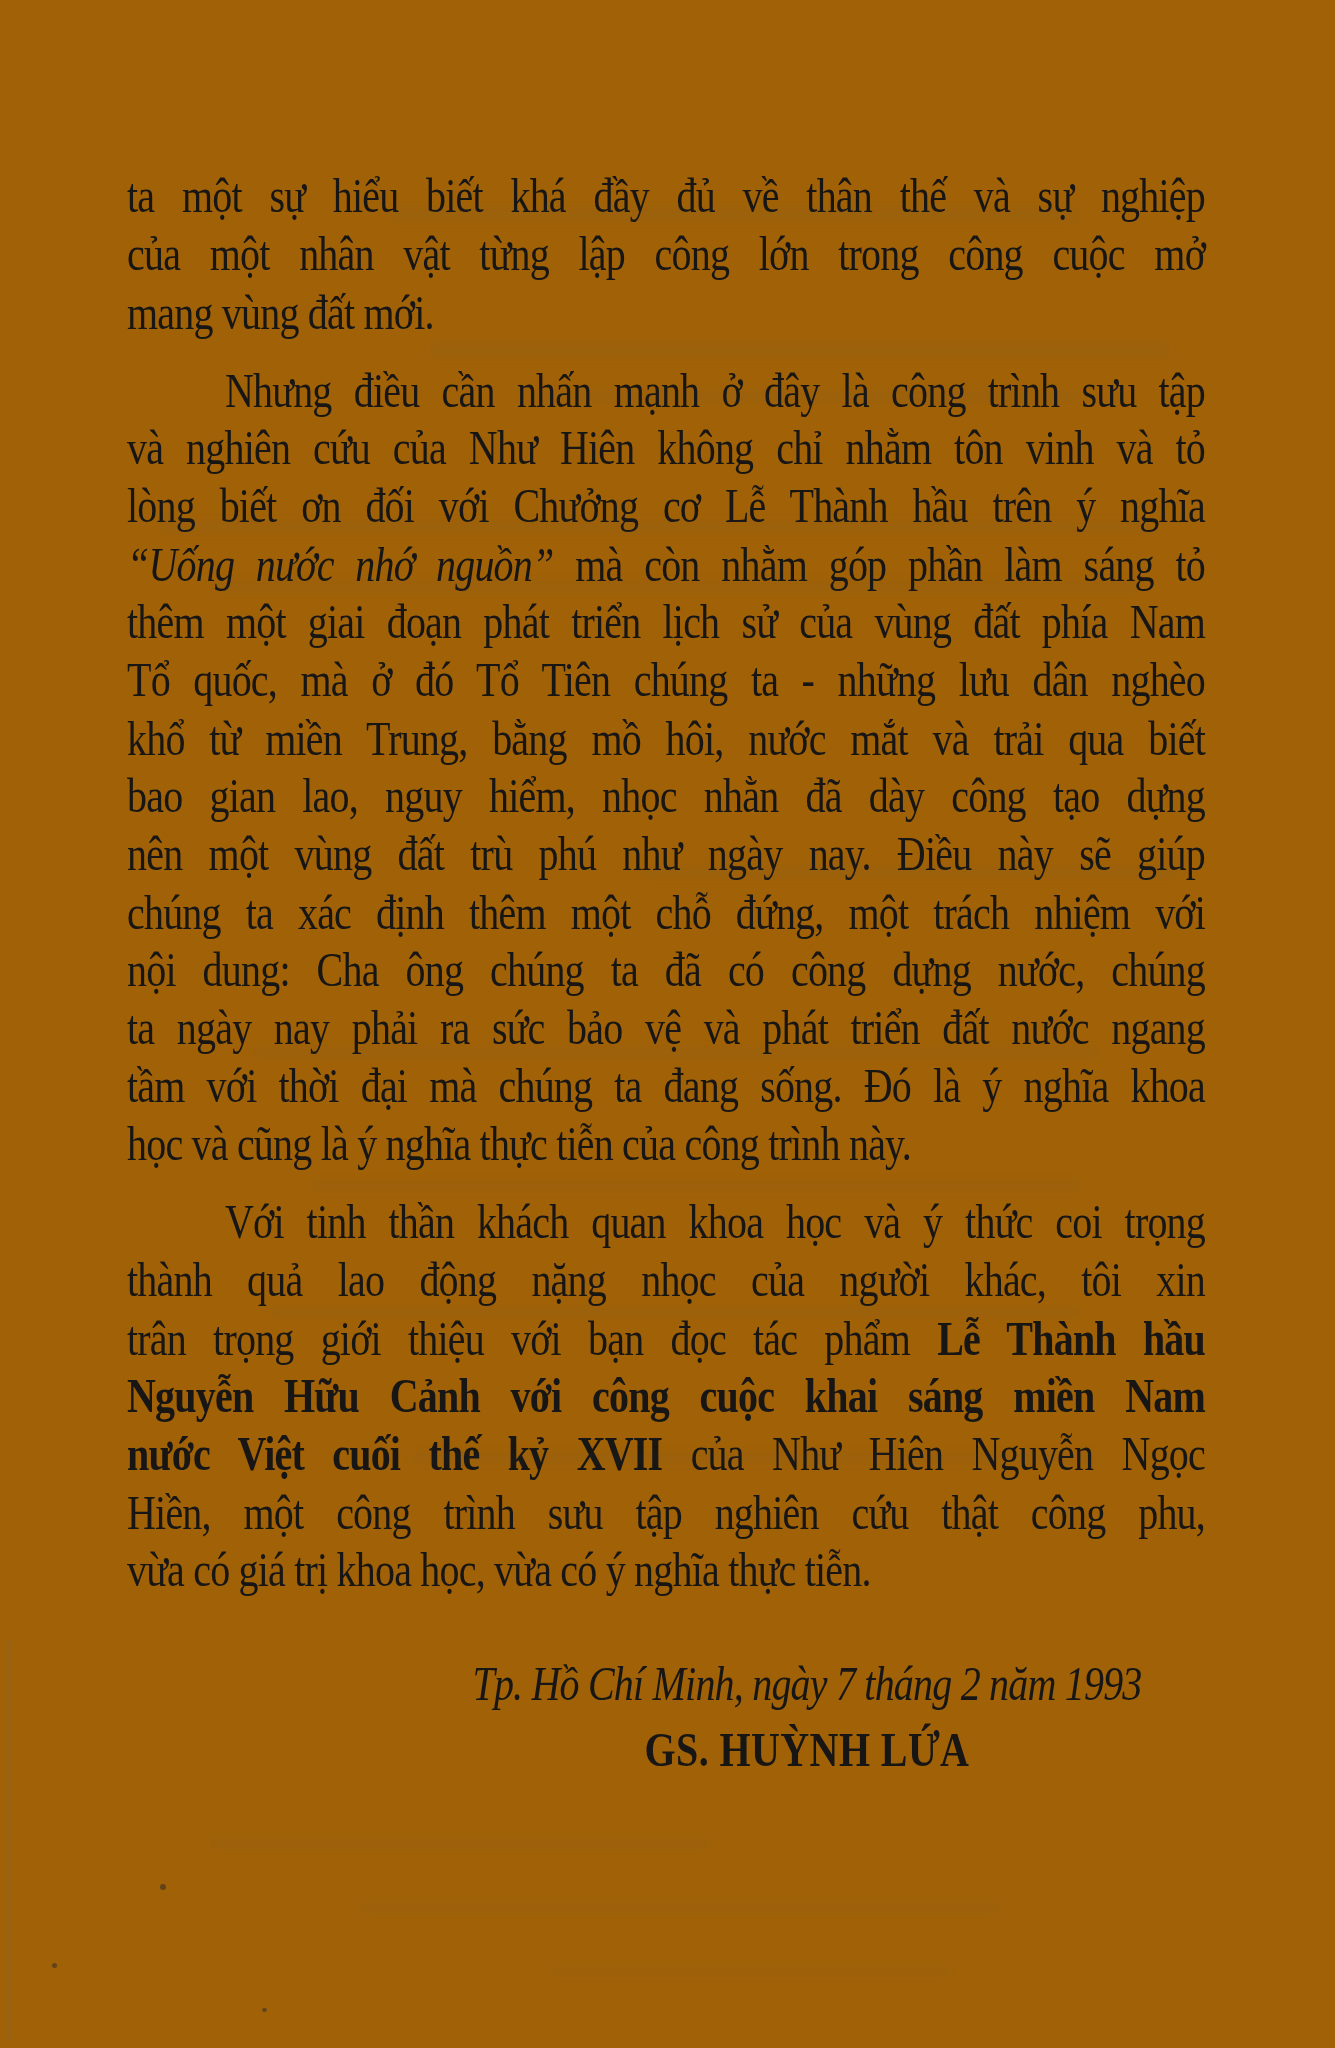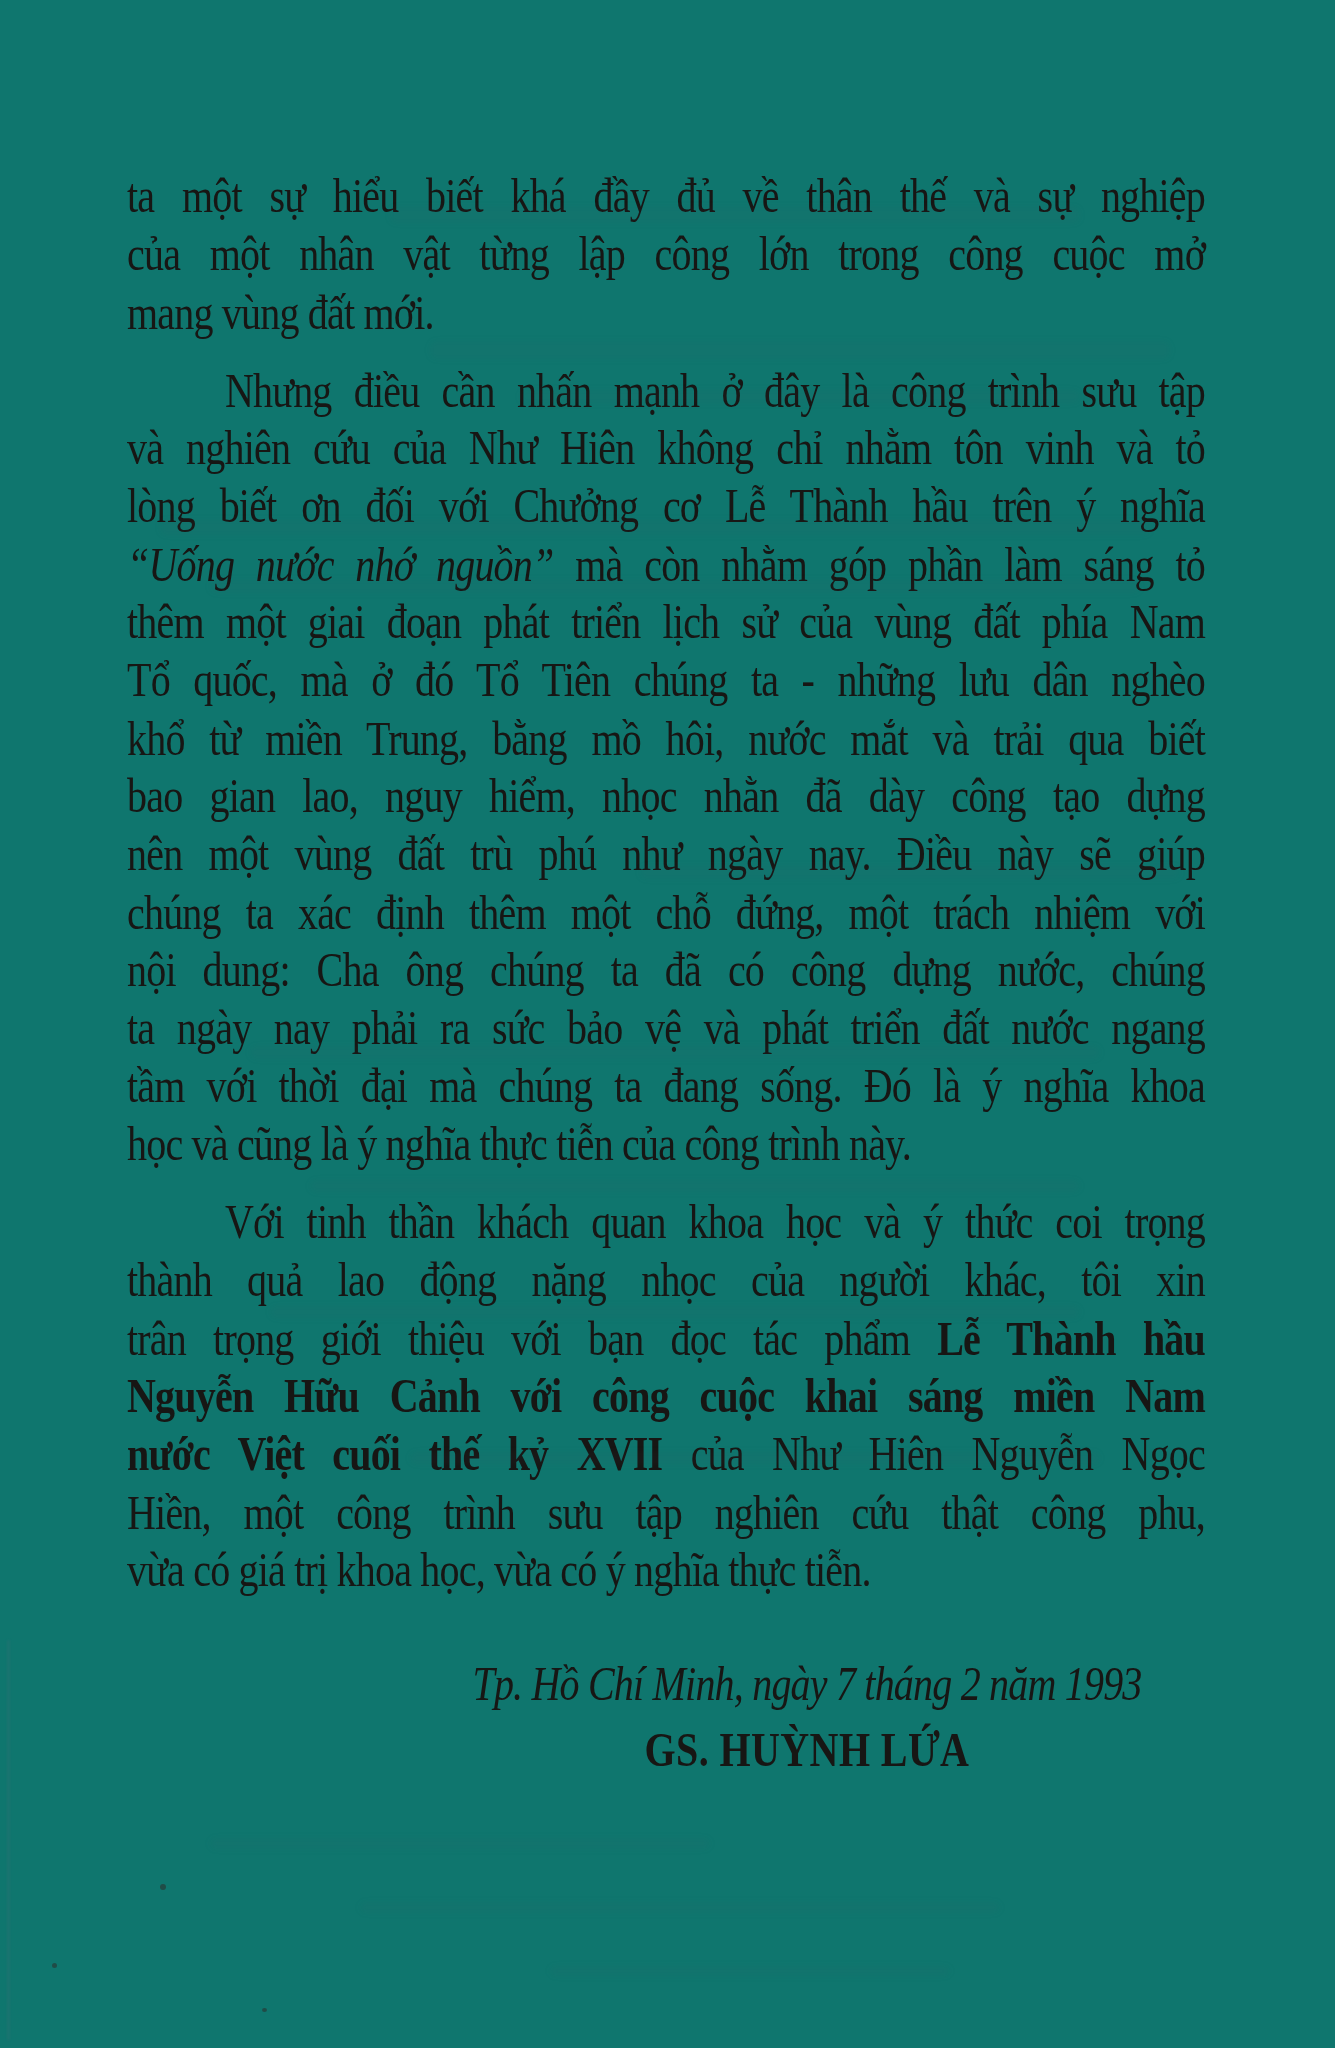--- a/index.html
+++ b/index.html
@@ -3,21 +3,21 @@
 <meta charset="utf-8">
 <style>
   * { margin: 0; padding: 0; box-sizing: border-box; }
   html, body { background: #e9e9e7; }
   body { width: 1335px; }
 
   .page {
     position: relative;
     width: 1335px;
     height: 2048px;
-    background: #0f766e;
+    background: #a16207;
     overflow: hidden;
     font-family: "Liberation Serif", serif;
     color: #171614;
   }
 
   
   .scaled-layer {
     position: absolute;
     left: 0; top: 0;
     width: 1335px;

